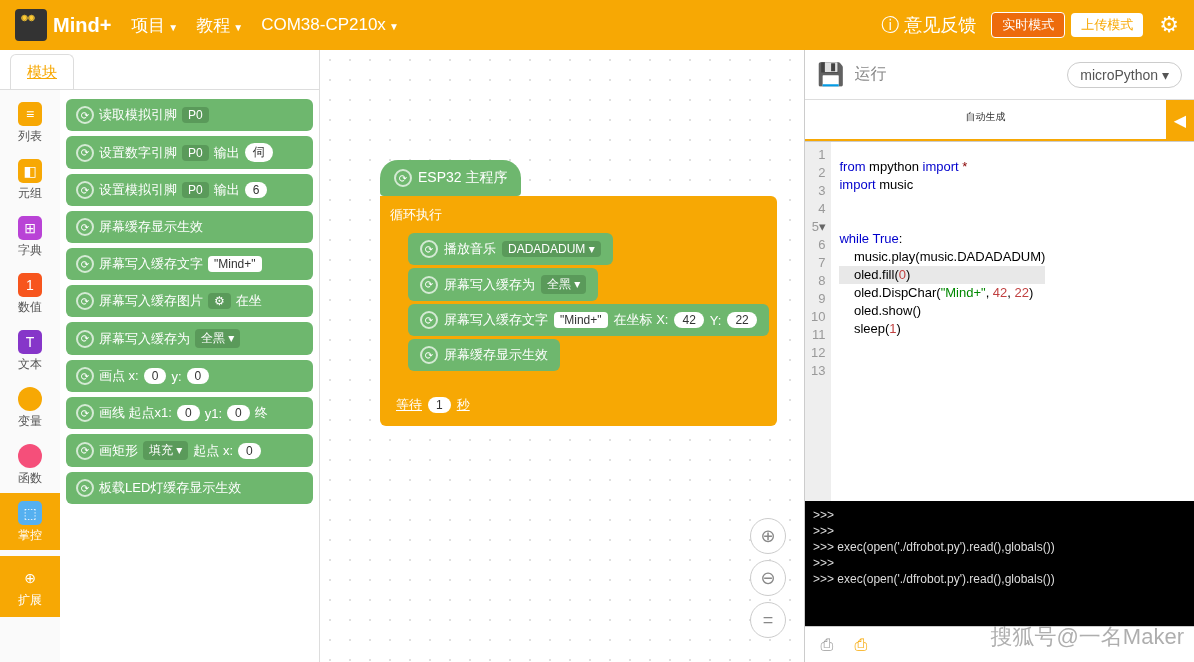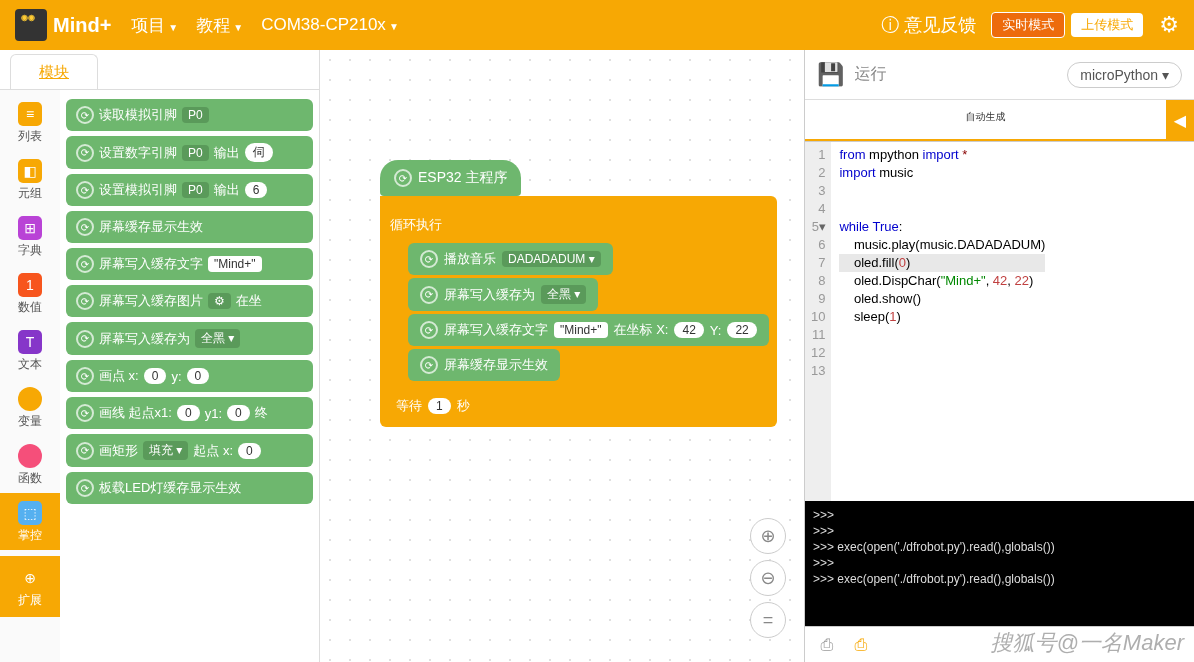--- a/index.html
+++ b/index.html
@@ -15,21 +15,21 @@
 .feedback { color: white; margin-right: 15px; font-size: 18px; }
 .mode-btn { padding: 3px 10px; border-radius: 4px; font-size: 13px; margin-right: 6px; }
 .mode-realtime { background: #ed6b0c; color: white; border: 1px solid #fff; }
 .mode-upload { background: white; color: #f7a804; }
 .gear { font-size: 22px; margin-left: 10px; cursor: pointer; }
 
 .main { display: flex; height: 612px; }
 
 .left-col { width: 320px; display: flex; flex-direction: column; border-right: 1px solid #ddd; }
 .tab-row { height: 40px; display: flex; border-bottom: 1px solid #ddd; }
-.tab { padding: 8px 28px; border: 1px solid #ddd; border-bottom: none; border-radius: 6px 6px 0 0; color: #f7a804; font-size: 15px; margin-left: 10px; margin-top: 4px; text-decoration: underline; }
+.tab { padding: 8px 16px; border: 1px solid #ddd; border-bottom: none; border-radius: 6px 6px 0 0; color: #f7a804; font-size: 15px; margin-left: 10px; margin-top: 4px; text-decoration: underline; }
 
 .palette { flex: 1; display: flex; overflow: hidden; }
 .cat-col { width: 60px; background: #fafafa; text-align: center; padding-top: 4px; overflow-y: auto; }
 .cat { padding: 6px 0; font-size: 12px; color: #555; cursor: pointer; }
 .cat.active { background: #f7a804; color: white; }
 .cat-ic { width: 24px; height: 24px; margin: 2px auto; border-radius: 5px; display: flex; align-items: center; justify-content: center; font-size: 14px; color: white; }
 .ic-list { background: #f7a804; }
 .ic-tuple { background: #f7a804; }
 .ic-dict { background: #b943d6; }
 .ic-num { background: #f7551d; }
@@ -42,56 +42,56 @@
 .block-list { flex: 1; overflow-y: auto; padding: 4px; background: #fff; }
 .blk { background: #6eb76e; color: white; border-radius: 6px; padding: 7px 10px; margin: 5px 2px; font-size: 13px; display: flex; align-items: center; gap: 5px; flex-wrap: wrap; cursor: grab; }
 .blk-ic { width: 18px; height: 18px; border: 2px solid rgba(255,255,255,0.7); border-radius: 50%; display: inline-flex; align-items: center; justify-content: center; font-size: 10px; }
 .pill { background: white; color: #333; border-radius: 10px; padding: 1px 8px; font-size: 12px; }
 .pill-str { background: white; color: #333; border-radius: 4px; padding: 1px 6px; font-size: 12px; }
 .dd { background: #5a9a5a; border-radius: 4px; padding: 1px 6px; font-size: 12px; }
 
 .canvas { flex: 1; position: relative; background: #fff; background-image: radial-gradient(#e0e0e0 1px, transparent 1px); background-size: 20px 20px; }
 .program { position: absolute; left: 60px; top: 110px; }
 .hat { background: #6eb76e; color: white; border-radius: 18px 18px 4px 4px; padding: 9px 14px; font-size: 14px; display: flex; align-items: center; gap: 6px; width: fit-content; }
-.loop-wrap { background: #f7a804; border-radius: 0 6px 6px 6px; padding: 18px 8px 6px 6px; }
+.loop-wrap { background: #f7a804; border-radius: 0 6px 6px 6px; padding: 8px 8px 6px 6px; }
 .loop-lbl { color: white; font-size: 13px; padding: 2px 4px 6px 4px; }
 .loop-body { background: transparent; padding-left: 12px; border-left: 10px solid #f7a804; }
 .cblk { background: #6eb76e; color: white; border-radius: 6px; padding: 7px 12px; margin: 3px 0; font-size: 13px; display: flex; align-items: center; gap: 6px; width: fit-content; }
-.wait-blk { background: #f7a804; color: white; padding: 6px 10px; font-size: 13px; display: flex; align-items: center; gap: 6px; width: fit-content; margin-top: 10px; }
+.wait-blk { background: #f7a804; color: white; padding: 6px 10px; font-size: 13px; display: flex; align-items: center; gap: 6px; width: fit-content; margin-top: 19px; text-decoration: underline; }
 
 .zoom-ctrl { position: absolute; right: 18px; bottom: 18px; }
 .zbtn { width: 36px; height: 36px; border: 1px solid #ccc; border-radius: 50%; background: white; margin: 6px 0; display: flex; align-items: center; justify-content: center; color: #888; font-size: 18px; cursor: pointer; }
 
 .right-col { width: 390px; border-left: 1px solid #ccc; display: flex; flex-direction: column; }
 .right-top { height: 50px; display: flex; align-items: center; padding: 0 12px; border-bottom: 1px solid #ddd; gap: 10px; }
 .run-ic { color: #f7a804; font-size: 22px; }
 .run-lbl { color: #888; font-size: 16px; flex: 1; }
 .lang-sel { border: 1px solid #ccc; border-radius: 14px; padding: 4px 12px; font-size: 14px; color: #555; }
 
 .code-tabs { height: 42px; display: flex; border-bottom: 1px solid #ccc; position: relative; }
 .ctab { flex: 1; text-align: center; padding: 10px; font-size: 10px; color: #888; cursor: pointer; }
 .ctab.active { color: #333; border-bottom: 2px solid #f7a804; }
 .collapse-ic { width: 28px; background: #f7a804; color: white; display: flex; align-items: center; justify-content: center; cursor: pointer; }
 
 .code-area { flex: 1; display: flex; font-family: Consolas, monospace; font-size: 13px; overflow: auto; background: #fff; }
 .gutter { background: #eee; color: #999; text-align: right; padding: 4px 6px; line-height: 18px; user-select: none; }
-.code { padding: 4px 8px; line-height: 18px; white-space: pre; }
+.code { padding: 16px 8px; line-height: 18px; white-space: pre; }
 .hl-line { background: #e8e8e8; display: inline-block; width: 100%; }
 .kw { color: #0000cd; }
 .str { color: #008800; }
 .num { color: #c04040; }
 .star { color: #800; }
 
 .console { height: 125px; background: #000; color: #ddd; font-family: Consolas, monospace; font-size: 12px; padding: 6px 8px; overflow: auto; line-height: 16px; }
 
 .bottom-bar { height: 36px; border-top: 1px solid #ccc; display: flex; align-items: center; padding: 0 10px; gap: 10px; }
 .usb-ic { width: 24px; height: 24px; display: flex; align-items: center; justify-content: center; color: #999; font-size: 16px; }
 .usb-ic.active { color: #f7a804; }
 
-.watermark { position: absolute; right: 10px; bottom: 4px; color: rgba(120,120,120,0.6); font-size: 22px; font-style: italic; pointer-events: none; }
+.watermark { position: absolute; right: 10px; bottom: 10px; color: rgba(120,120,120,0.6); font-size: 22px; pointer-events: none; }
 </style>
 </head>
 <body>
 
 <div class="topbar">
   <div class="logo">
     <div class="logo-icon"></div>
     <span>Mind+</span>
   </div>
   <span class="menu-item"><span>项目</span><span class="arrow">▼</span></span>

